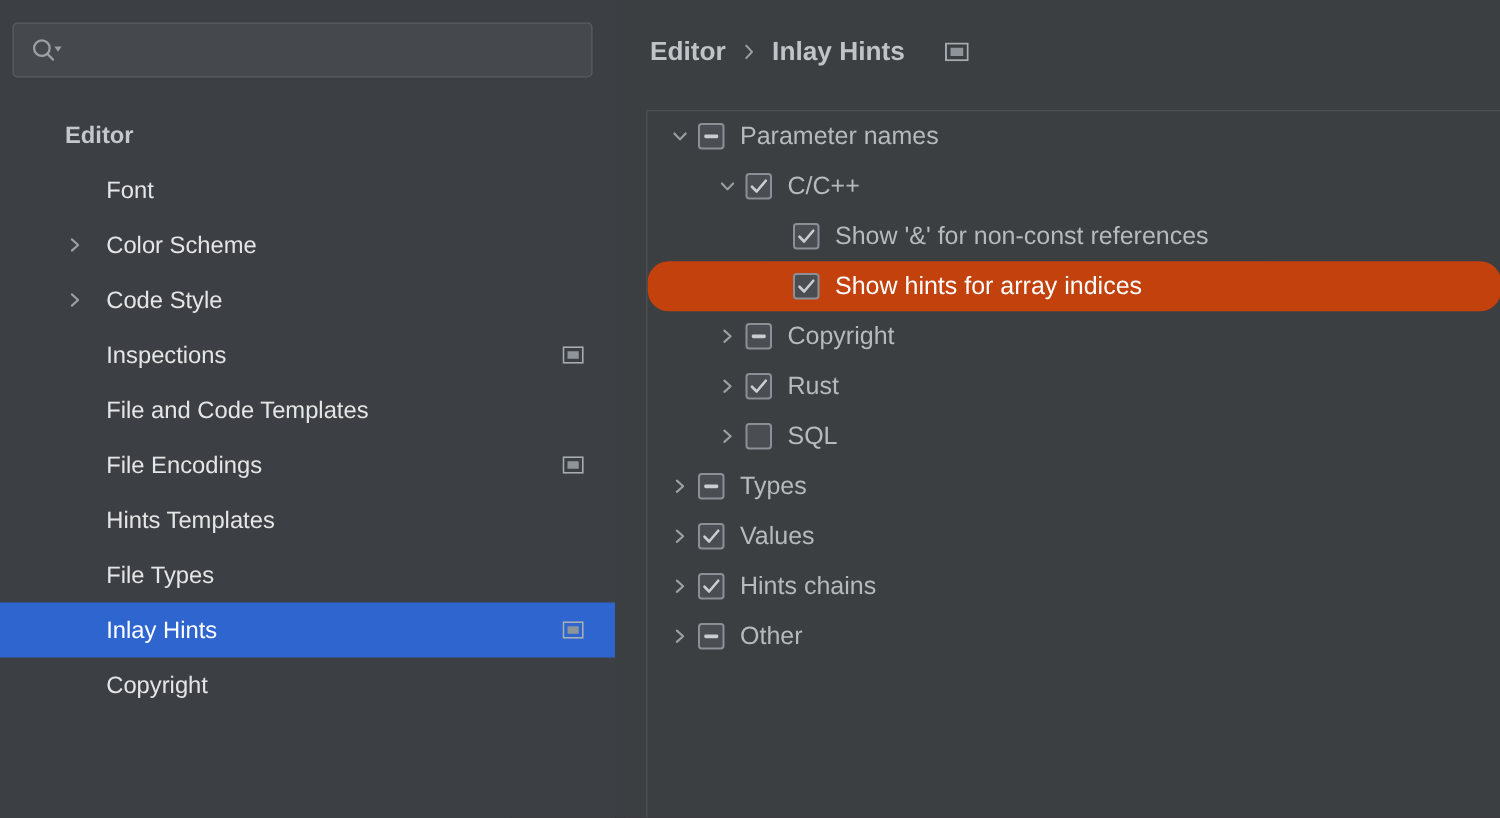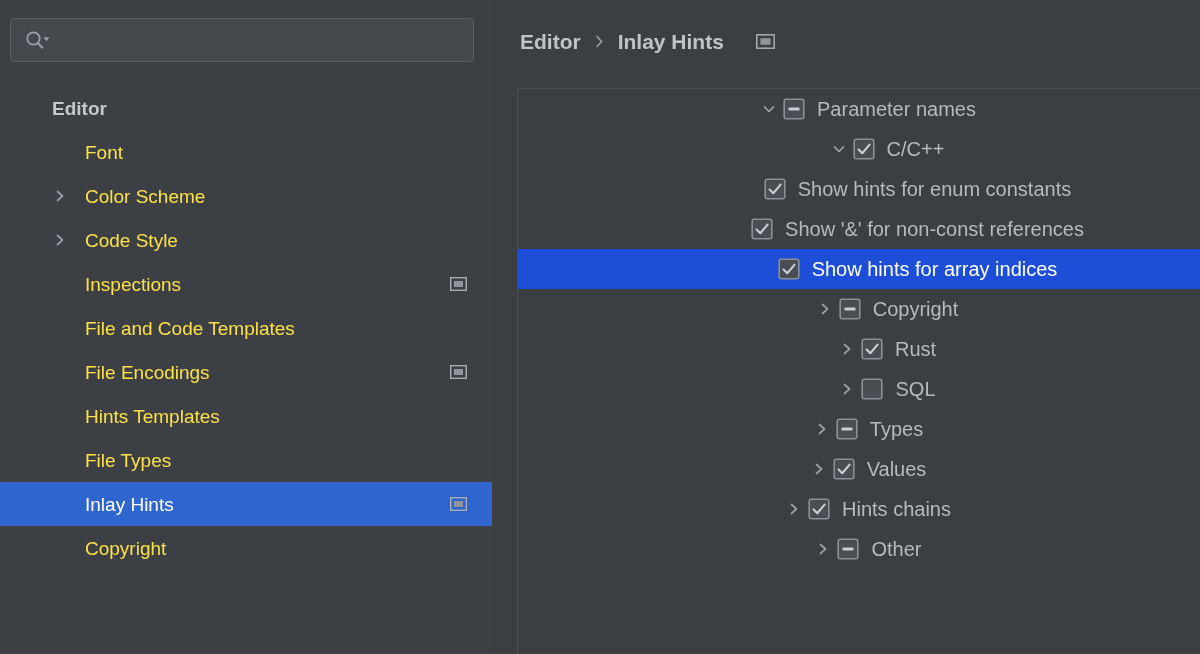--- a/index.html
+++ b/index.html
@@ -96,21 +96,21 @@
     left: 52px;
     top: 50%;
     transform: translateY(-50%);
     width: 16px;
     height: 16px;
     display: block;
   }
 
   .nav-label {
     font-size: 19px;
-    color: #fde047;
+    color: #e5e5e5;
     white-space: nowrap;
     line-height: 1;
   }
 
   .nav-row.root .nav-label {
     font-weight: bold;
     color: #C4C8CC;
     margin-left: 52px;
   }
 
@@ -199,24 +199,23 @@
     overflow: hidden;
   }
 
   .tree-row {
     position: relative;
     height: 40px;
     display: flex;
     align-items: center;
     width: 100%;
     cursor: default;
-    justify-content: center;
-  }
-
-  .tree-row.selected { background: #1d4ed8; }
+  }
+
+  .tree-row.selected { background: #c2410c; border-radius: 17px; }
 
   .tree-indent { flex: 0 0 auto; height: 1px; }
 
   .tree-chevron {
     flex: 0 0 28px;
     width: 28px;
     height: 16px;
     display: flex;
     align-items: center;
     justify-content: center;
@@ -362,29 +361,20 @@
               </svg></span>
             <span class="tree-label">C/C++</span>
           </div>
           <div class="tree-row">
             <span class="tree-indent" style="width: 88px;"></span>
             <span class="tree-chevron"></span>
             <span class="tree-checkbox"><svg viewBox="0 0 22 22" width="22" height="22" aria-hidden="true">
                 <rect x="1.2" y="1.2" width="19.6" height="19.6" rx="2.2" fill="#4A4E52" stroke="#8A9096" stroke-width="1.6"></rect>
                 <polyline points="5.6,11.4 9.3,15.2 16.6,6.6" fill="none" stroke="#C9CED3" stroke-width="2.1" stroke-linecap="round" stroke-linejoin="round"></polyline>
               </svg></span>
-            <span class="tree-label">Show hints for enum constants</span>
-          </div>
-          <div class="tree-row">
-            <span class="tree-indent" style="width: 88px;"></span>
-            <span class="tree-chevron"></span>
-            <span class="tree-checkbox"><svg viewBox="0 0 22 22" width="22" height="22" aria-hidden="true">
-                <rect x="1.2" y="1.2" width="19.6" height="19.6" rx="2.2" fill="#4A4E52" stroke="#8A9096" stroke-width="1.6"></rect>
-                <polyline points="5.6,11.4 9.3,15.2 16.6,6.6" fill="none" stroke="#C9CED3" stroke-width="2.1" stroke-linecap="round" stroke-linejoin="round"></polyline>
-              </svg></span>
             <span class="tree-label">Show '&amp;' for non-const references</span>
           </div>
           <div class="tree-row selected">
             <span class="tree-indent" style="width: 88px;"></span>
             <span class="tree-chevron"></span>
             <span class="tree-checkbox"><svg viewBox="0 0 22 22" width="22" height="22" aria-hidden="true">
                 <rect x="1.2" y="1.2" width="19.6" height="19.6" rx="2.2" fill="#4A4E52" stroke="#8A9096" stroke-width="1.6"></rect>
                 <polyline points="5.6,11.4 9.3,15.2 16.6,6.6" fill="none" stroke="#C9CED3" stroke-width="2.1" stroke-linecap="round" stroke-linejoin="round"></polyline>
               </svg></span>
             <span class="tree-label">Show hints for array indices</span>

